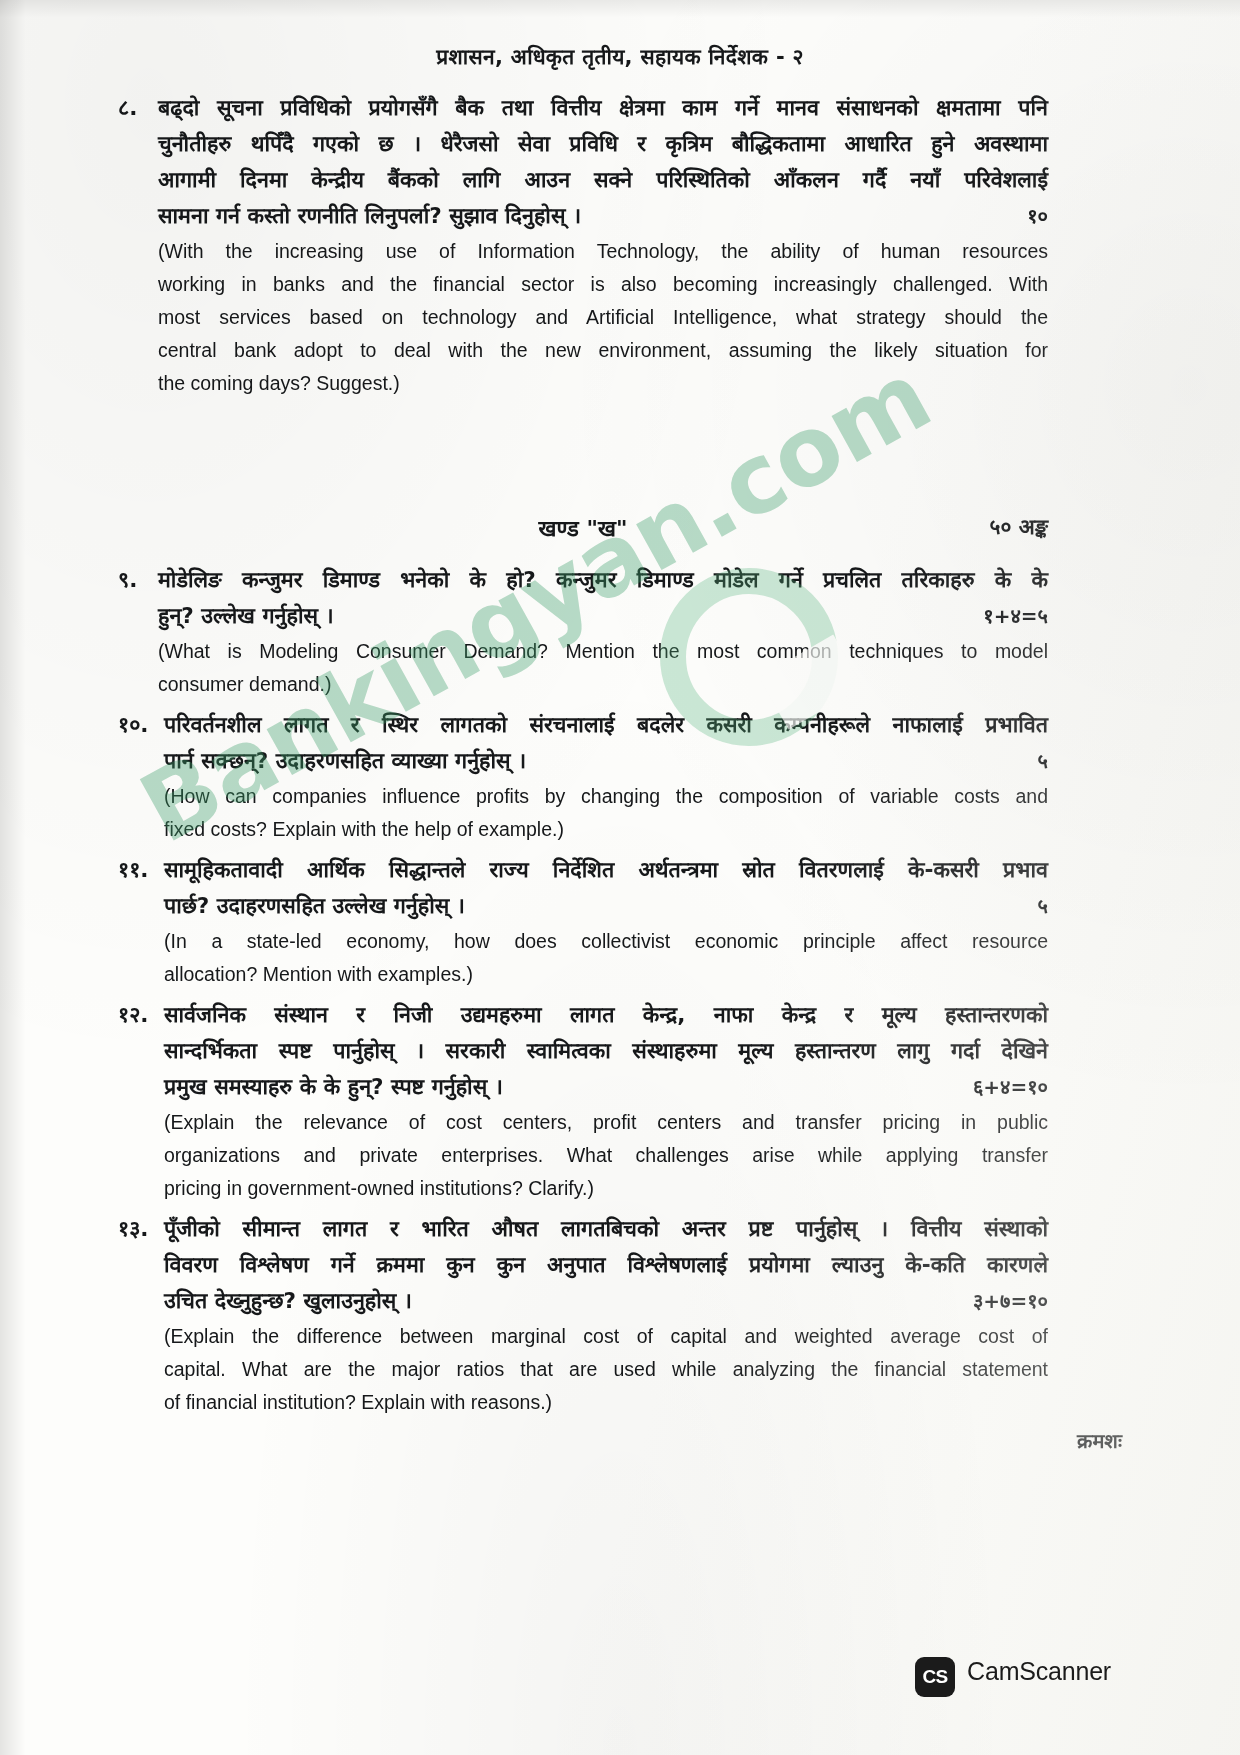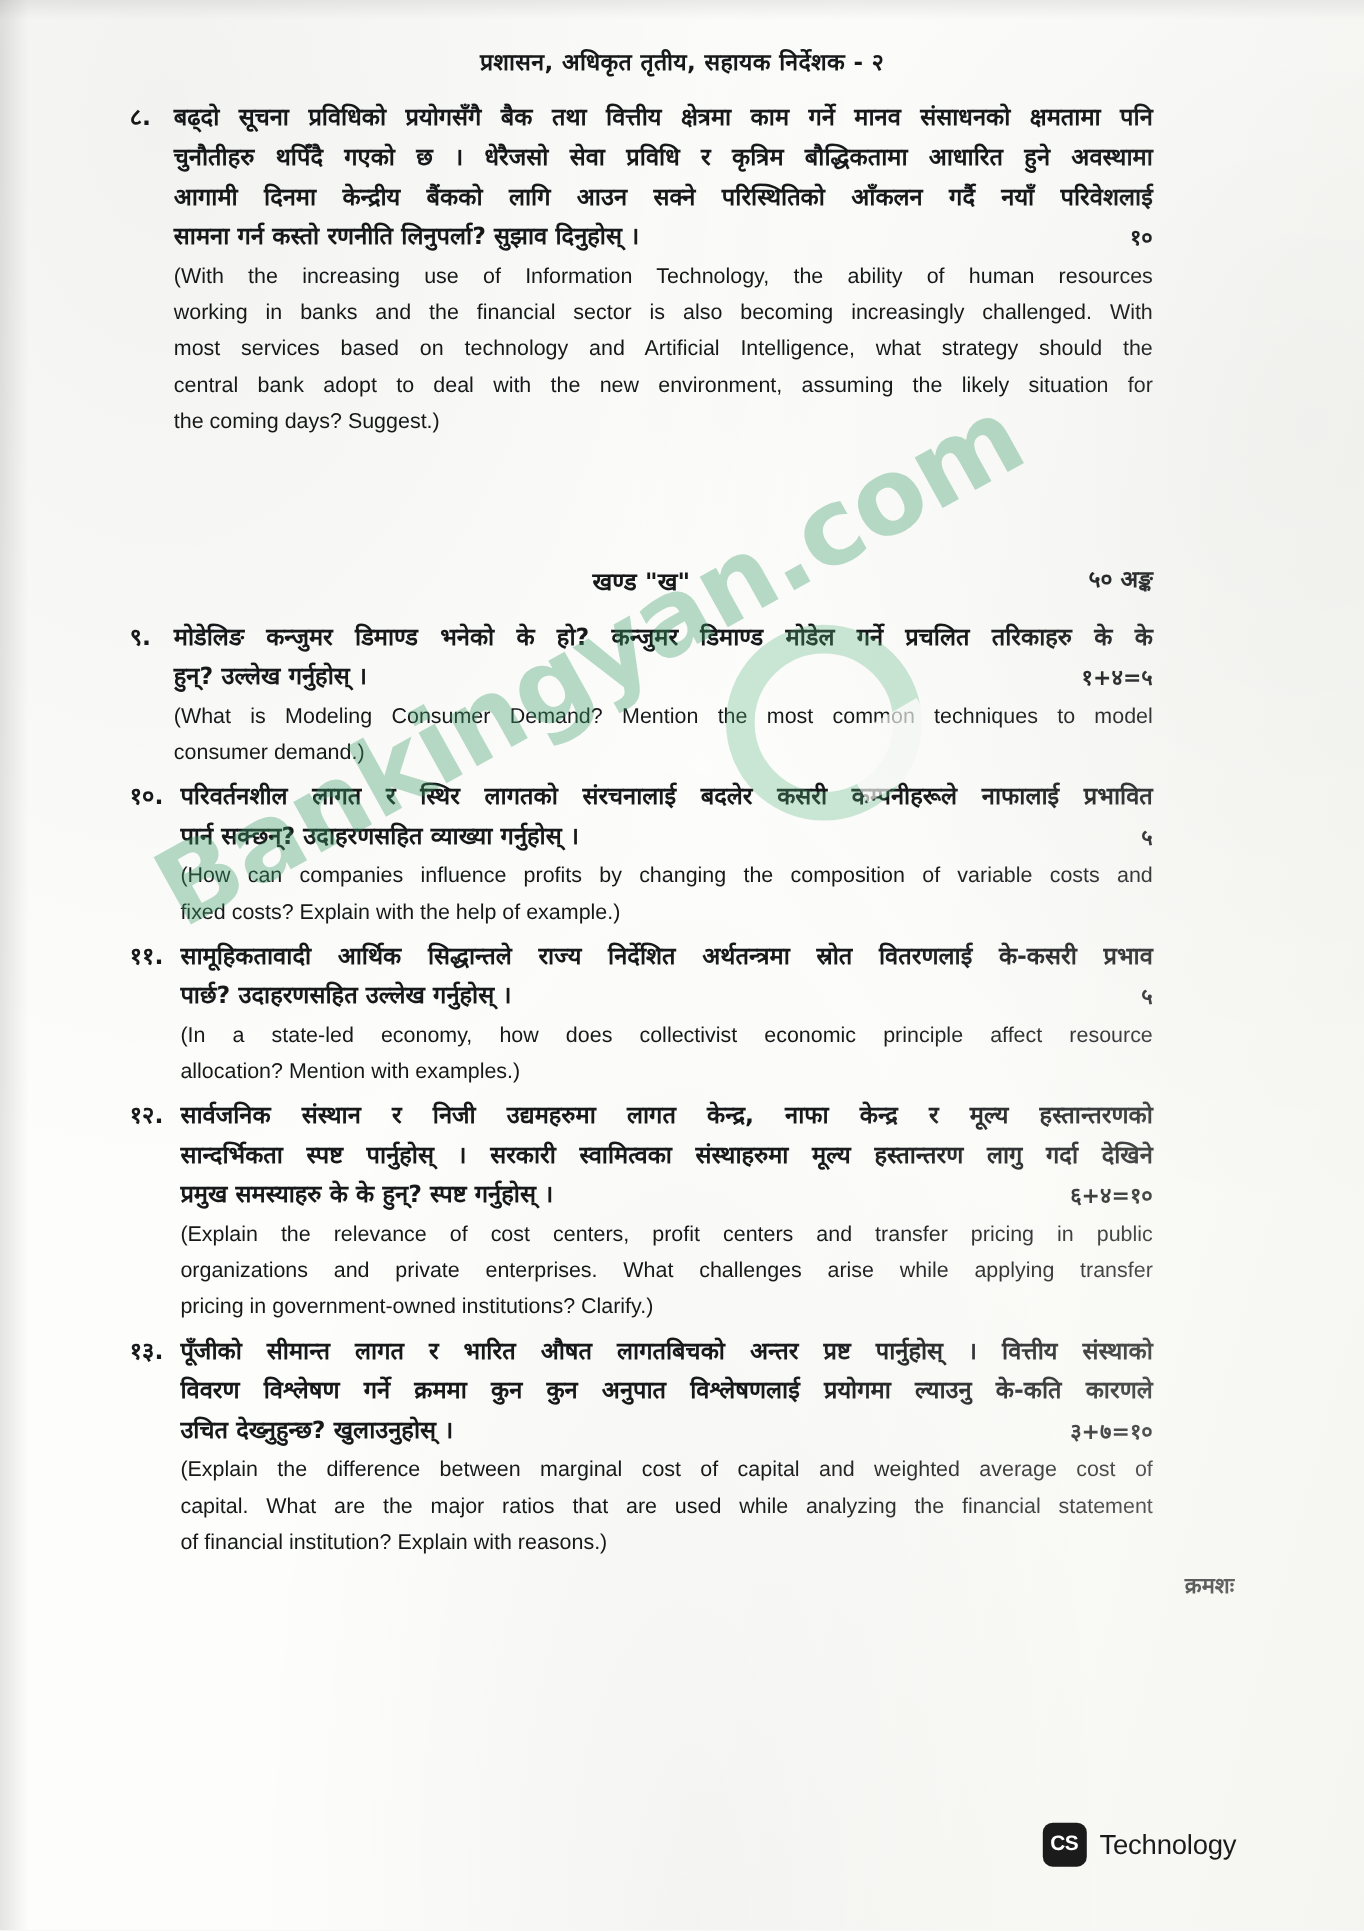--- a/index.html
+++ b/index.html
@@ -199,24 +199,24 @@
     width: 86px;
     height: 60px;
     background: #fdfdfb;
     transform: rotate(-30deg);
     opacity: 0.9;
   }
 
   
   .camscanner {
     position: absolute;
-    right: 116px;
+    right: 129px;
     bottom: 58px;
     display: flex;
-    align-items: center;
+    align-items: flex-start;
     gap: 12px;
     z-index: 7;
   }
   .cs-logo {
     width: 40px;
     height: 40px;
     border-radius: 9px;
     background: #1b1b1b;
     color: #ffffff;
     font-size: 19px;
@@ -354,15 +354,15 @@
   <div class="footer-note">क्रमशः</div>
 
   <div class="watermark">
     <div class="wm-ring"></div>
     <div class="wm-ring-cut"></div>
     <div class="wm-text">Bankingyan.com</div>
   </div>
 
   <div class="camscanner">
     <div class="cs-logo">CS</div>
-    <div class="cs-text">Technology</div>
+    <div class="cs-text">CamScanner</div>
   </div>
 </div>
 
 </body></html>

